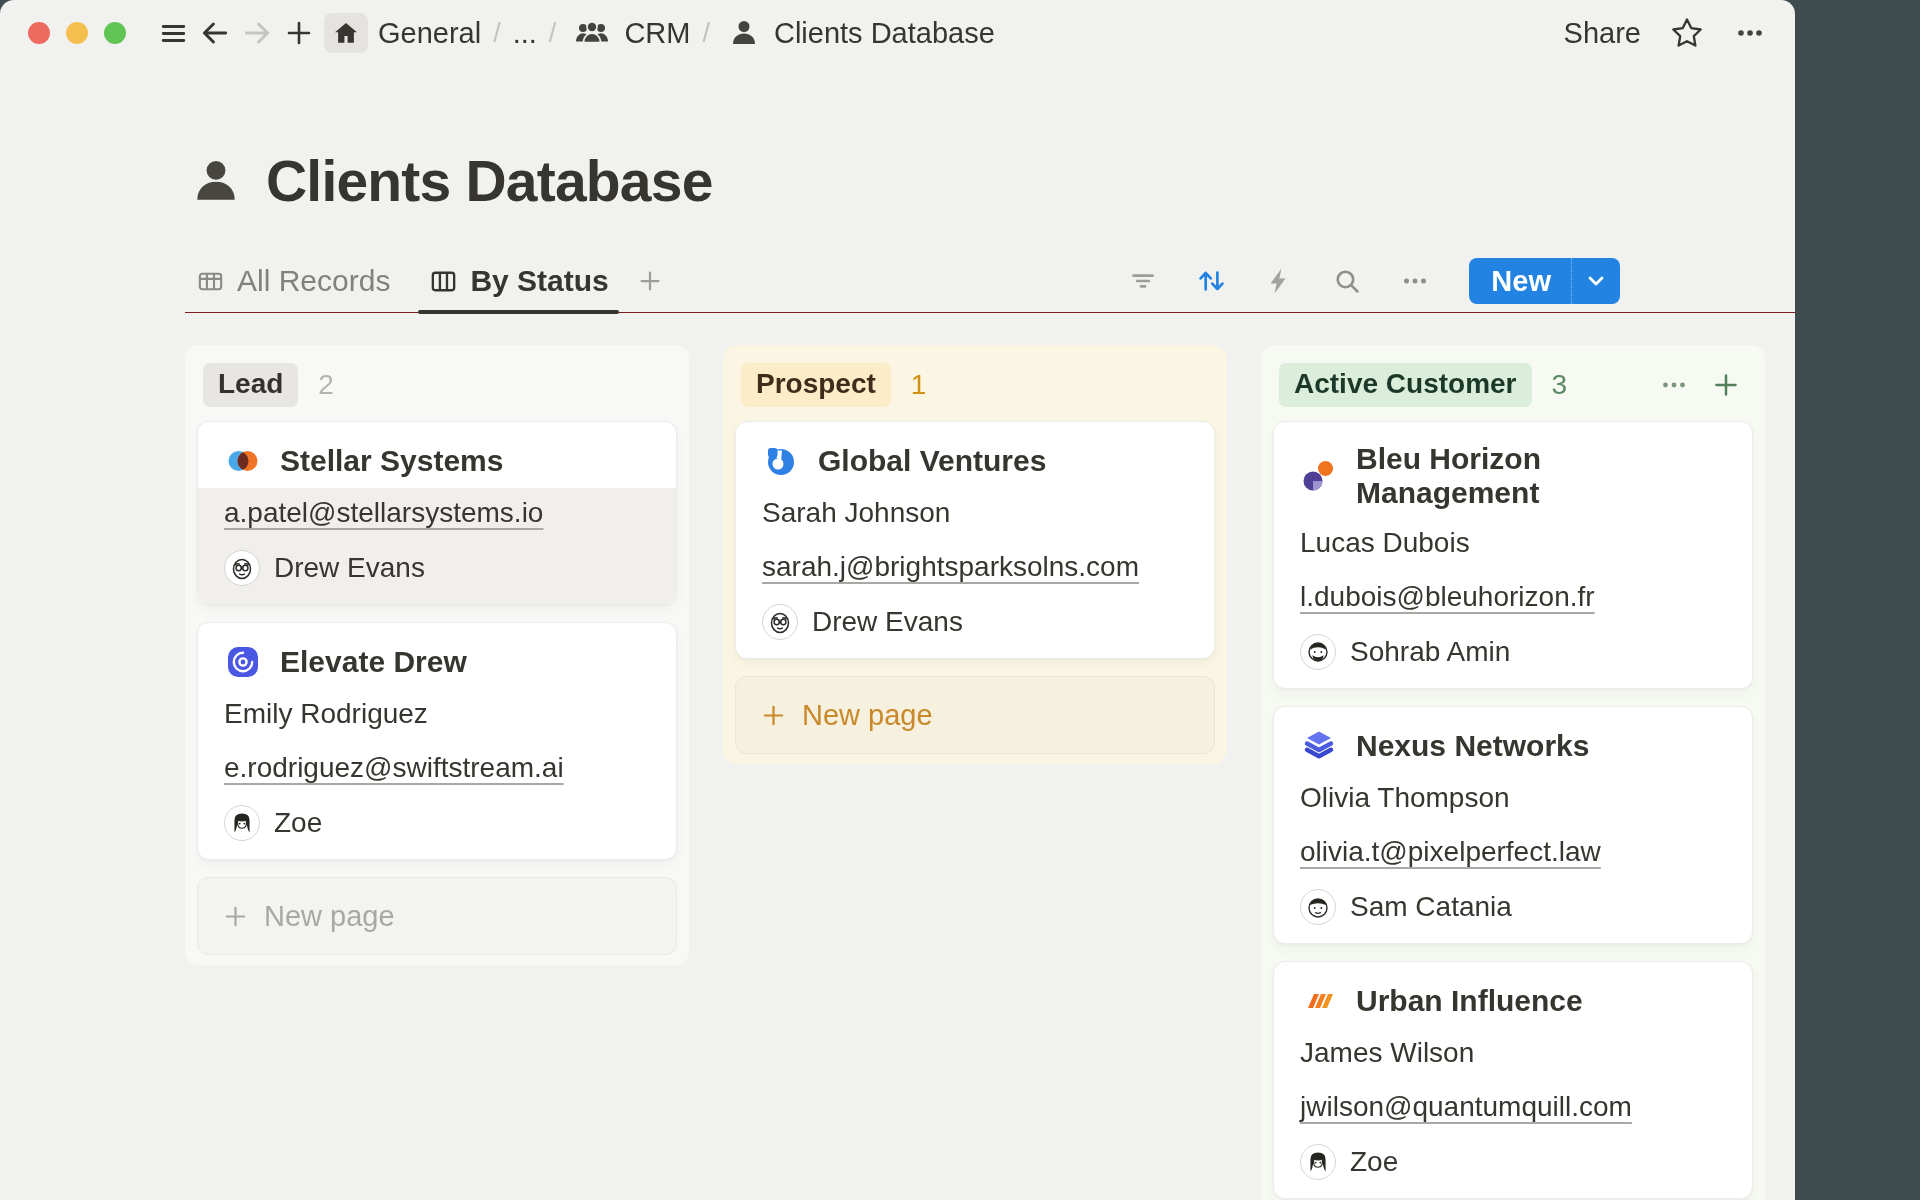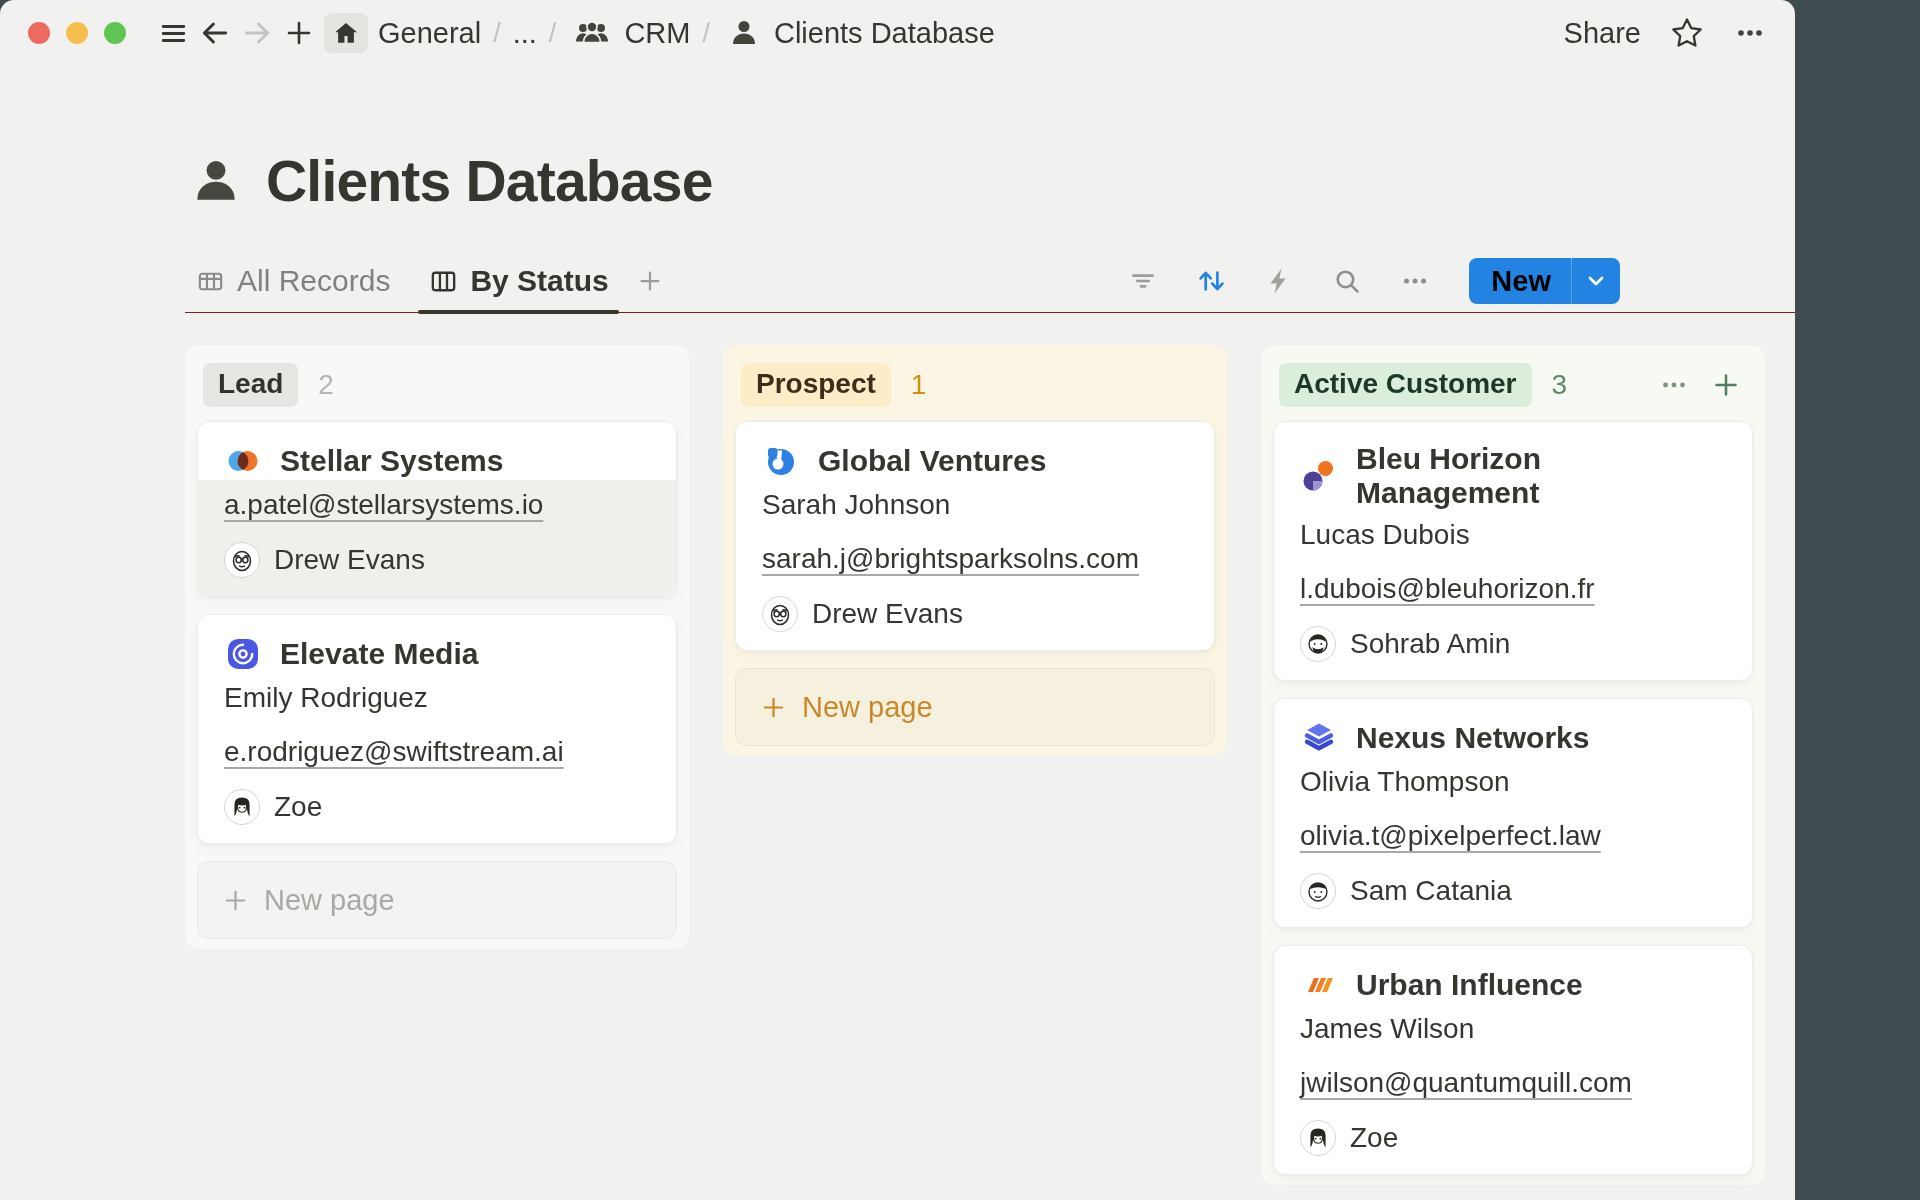--- a/index.html
+++ b/index.html
@@ -29,35 +29,35 @@
   
   .tabs-wrap{position:relative;margin-left:185px;height:62px;margin-top:36px;display:flex;align-items:center;border-bottom:1px solid #7f1d1d;}
   .tab{position:relative;height:100%;display:flex;align-items:center;gap:11px;padding:0 10px;font-size:30px;color:#82817d;font-weight:500;}
   .tab + .tab{margin-left:18px;}
   .tab.active{color:#37352f;font-weight:600;}
   .tab.active::after{content:"";position:absolute;left:0;right:0;bottom:-2px;height:4px;background:#37352f;border-radius:2px;}
   .add-view{margin-left:16px;}
   .view-toolbar{margin-left:auto;display:flex;align-items:center;gap:28px;margin-right:175px;}
   .vt-btn{width:40px;height:40px;display:flex;align-items:center;justify-content:center;border-radius:6px;}
   .new-btn{display:flex;align-items:stretch;background:#2383e2;border-radius:8px;overflow:hidden;margin-left:6px;height:46px;}
-  .new-main{display:flex;align-items:center;padding:0 20px 0 22px;color:#000000;font-size:29px;font-weight:600;}
+  .new-main{display:flex;align-items:center;padding:0 20px 0 22px;color:#ffffff;font-size:29px;font-weight:600;}
   .new-caret{display:flex;align-items:center;padding:0 13px;border-left:1px dotted rgba(255,255,255,.45);}
 
   
   .board{display:flex;align-items:flex-start;gap:34px;padding:32px 0 0 185px;}
   .column{flex:0 0 480px;width:480px;border-radius:14px;padding:10px 12px;background:var(--col-bg,#f8f8f6);}
   .col-header{display:flex;align-items:center;gap:20px;padding:8px 8px 14px 6px;}
   .chip{background:var(--chip-bg,#e6e5e2);color:var(--chip-text,#33312c);font-size:28px;font-weight:600;
         padding:5px 15px 7px;border-radius:7px;white-space:nowrap;}
   .count{font-size:28px;font-weight:500;color:var(--count-color,#b5b4b1);}
   .col-controls{margin-left:auto;display:flex;align-items:center;gap:22px;padding-right:4px;}
   .cards{display:flex;flex-direction:column;gap:17px;}
   .card{background:#fff;border:1px solid #ececea;border-radius:12px;padding:20px 26px 2px;
         box-shadow:0 1px 3px rgba(15,15,15,.04),0 6px 14px rgba(15,15,15,.03);}
-  .card-title{display:flex;align-items:center;gap:18px;}
+  .card-title{display:flex;align-items:center;gap:18px;padding-bottom:8px;}
   .logo{width:38px;height:38px;flex:0 0 auto;}
   .company{font-size:30px;font-weight:600;color:#37352f;}
   .fields{padding-top:8px;}
   .field{font-size:28px;line-height:34px;color:#37352f;margin-bottom:20px;}
   .email{text-decoration:underline;text-decoration-color:#a9a8a4;text-decoration-thickness:1.5px;text-underline-offset:6px;cursor:pointer;}
   .owner{display:flex;align-items:center;gap:14px;margin-bottom:16px;font-size:28px;color:#37352f;}
   .avatar{width:34px;height:34px;border-radius:50%;background:#fff;border:1px solid #d6d5d2;overflow:hidden;flex:0 0 auto;}
   .card.dim .fields{background:#f0efec;margin:0 -26px -2px;padding:8px 26px 2px;border-radius:0 0 12px 12px;}
   .new-page{margin-top:17px;display:flex;align-items:center;gap:15px;padding:21px 24px;border-radius:12px;
             border:1px solid rgba(0,0,0,.05);background:rgba(0,0,0,.018);
@@ -290,21 +290,21 @@
           <div class="card-title">
             <span class="logo">
                 <svg width="38" height="38" viewBox="0 0 38 38">
                   <rect x="4" y="4" width="30" height="30" rx="10" fill="#4a57e3"></rect>
                   <g fill="none" stroke="#fff" stroke-width="2.4" stroke-linecap="round">
                     <circle cx="19" cy="19" r="3.6"></circle>
                     <path d="M19 9.8a9.2 9.2 0 1 0 9.2 9.2"></path>
                   </g>
                 </svg>
               </span>
-            <span class="company">Elevate Media</span>
+            <span class="company">Elevate Drew</span>
           </div>
           <div class="fields">
             <div class="field">Emily Rodriguez</div>
             <div class="field"><span class="email">e.rodriguez@swiftstream.ai</span></div>
             <div class="owner">
               <span class="avatar">
                   <svg width="34" height="34" viewBox="0 0 36 36">
                     <path d="M10 28V15q0-7 8-7t8 7v13q-2.5-3-3-10.5-5 2-10 0Q12.5 25 10 28z" fill="#26251f"></path>
                     <path d="M13.5 14.8q4.5 1.8 9 0 1.3 8.7-4.5 8.7t-4.5-8.7z" fill="#fff" stroke="#26251f" stroke-width="1.2"></path>
                     <circle cx="15.6" cy="18.6" r=".9" fill="#26251f"></circle>

